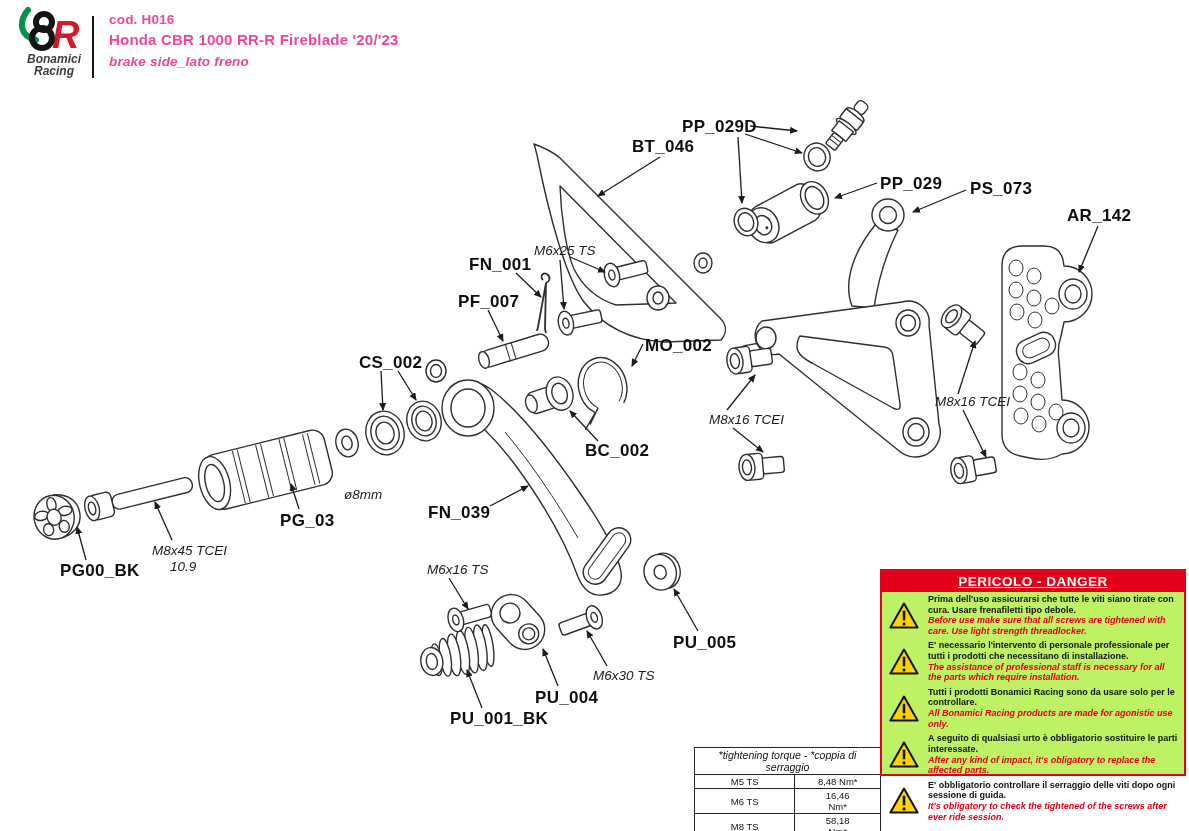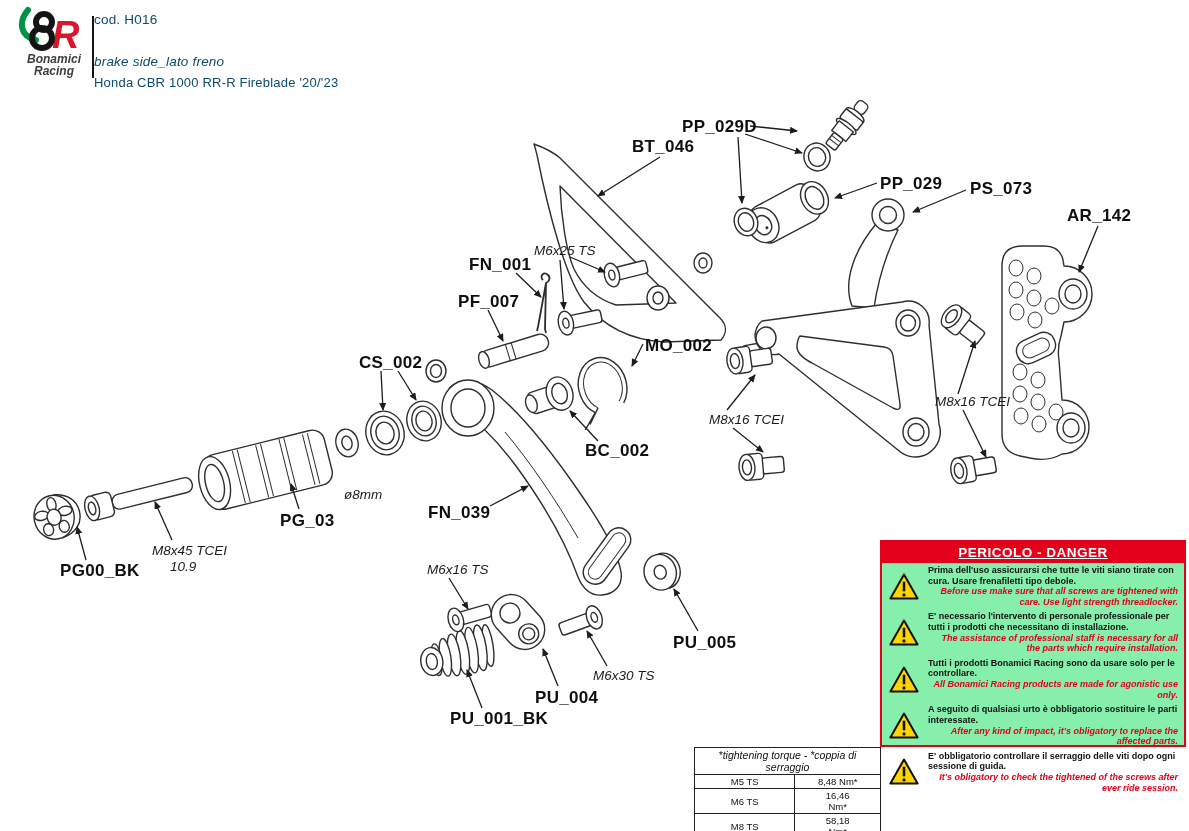--- a/index.html
+++ b/index.html
@@ -2,49 +2,49 @@
 <html><head>
 <meta charset="utf-8">
 <style>
   html,body{margin:0;padding:0;}
   body{width:1189px;height:831px;position:relative;background:#fff;
        font-family:"Liberation Sans",sans-serif;overflow:hidden;color:#1a1a1a;}
   
   #header{position:absolute;left:0;top:0;width:500px;height:90px;}
   #logo{position:absolute;left:14px;top:6px;}
   #hdr-divider{position:absolute;left:92px;top:16px;width:2px;height:62px;background:#161616;}
-  .hdr-line{position:absolute;left:94px;white-space:nowrap;color:#0c4a6e;letter-spacing:.2px;}
+  .hdr-line{position:absolute;left:109px;white-space:nowrap;color:#ec4899;letter-spacing:.2px;font-weight:bold;}
   #hdr-code{top:12px;font-size:13.5px;}
-  #hdr-model{top:31px;font-size:13px;margin-top:44px;}
+  #hdr-model{top:31px;font-size:15px;}
   #hdr-variant{top:54px;font-size:13.5px;font-style:italic;}
   
   #diagram{position:absolute;left:0;top:0;}
   .part{fill:#fff;stroke:#2e2e2e;stroke-width:1.4;stroke-linejoin:round;stroke-linecap:round;}
   .thin{fill:none;stroke:#2e2e2e;stroke-width:1;}
   .leader{stroke:#1c1c1c;stroke-width:1.3;fill:none;}
   .plabel{font-family:"Liberation Sans",sans-serif;font-weight:bold;font-size:17px;fill:#0f0f0f;letter-spacing:.3px;}
   .slabel{font-family:"Liberation Sans",sans-serif;font-style:italic;font-size:13.5px;fill:#1c1c1c;}
   
   #torque{position:absolute;left:694px;top:747px;width:187px;border-collapse:collapse;
           font-size:9.5px;color:#111;}
   #torque th,#torque td{border:1px solid #222;text-align:center;padding:1px 20px;}
   #torque th{font-style:italic;font-weight:normal;font-size:10.5px;height:15px;}
   #torque td{height:11px;}
   #torque td.c1{width:54%;}
   
-  #danger{position:absolute;left:880px;top:540px;width:306px;height:207px;
-          border:2.5px solid #e2001a;background:#86efac;box-sizing:border-box;}
+  #danger{position:absolute;left:880px;top:569px;width:306px;height:207px;
+          border:2.5px solid #e2001a;background:#bef264;box-sizing:border-box;}
   #danger-title{background:#e2001a;color:#fff;font-weight:bold;font-size:13.5px;
                 text-align:center;text-decoration:underline;letter-spacing:.5px;
                 height:21px;line-height:21px;}
   .warn-row{display:flex;align-items:center;gap:7px;padding:2px 6px 2px 5px;}
   .warn-icon{flex:0 0 34px;display:flex;justify-content:center;}
   .warn-text{flex:1;line-height:1.18;}
   .warn-it{font-size:9px;font-weight:bold;color:#111;}
-  .warn-en{font-size:9px;font-weight:bold;font-style:italic;color:#e2001a;text-align:right;}
+  .warn-en{font-size:9px;font-weight:bold;font-style:italic;color:#e2001a;}
 </style>
 </head>
 <body>
 
 <svg id="diagram" width="1189" height="831" viewBox="0 0 1189 831">
   <defs>
     <marker id="arrowhead" markerWidth="9" markerHeight="8" refX="7" refY="3.5" orient="auto" markerUnits="userSpaceOnUse">
       <path d="M0,0 L8,3.5 L0,7 Z" fill="#1c1c1c"></path>
     </marker>
     <g id="bolt-m8">

